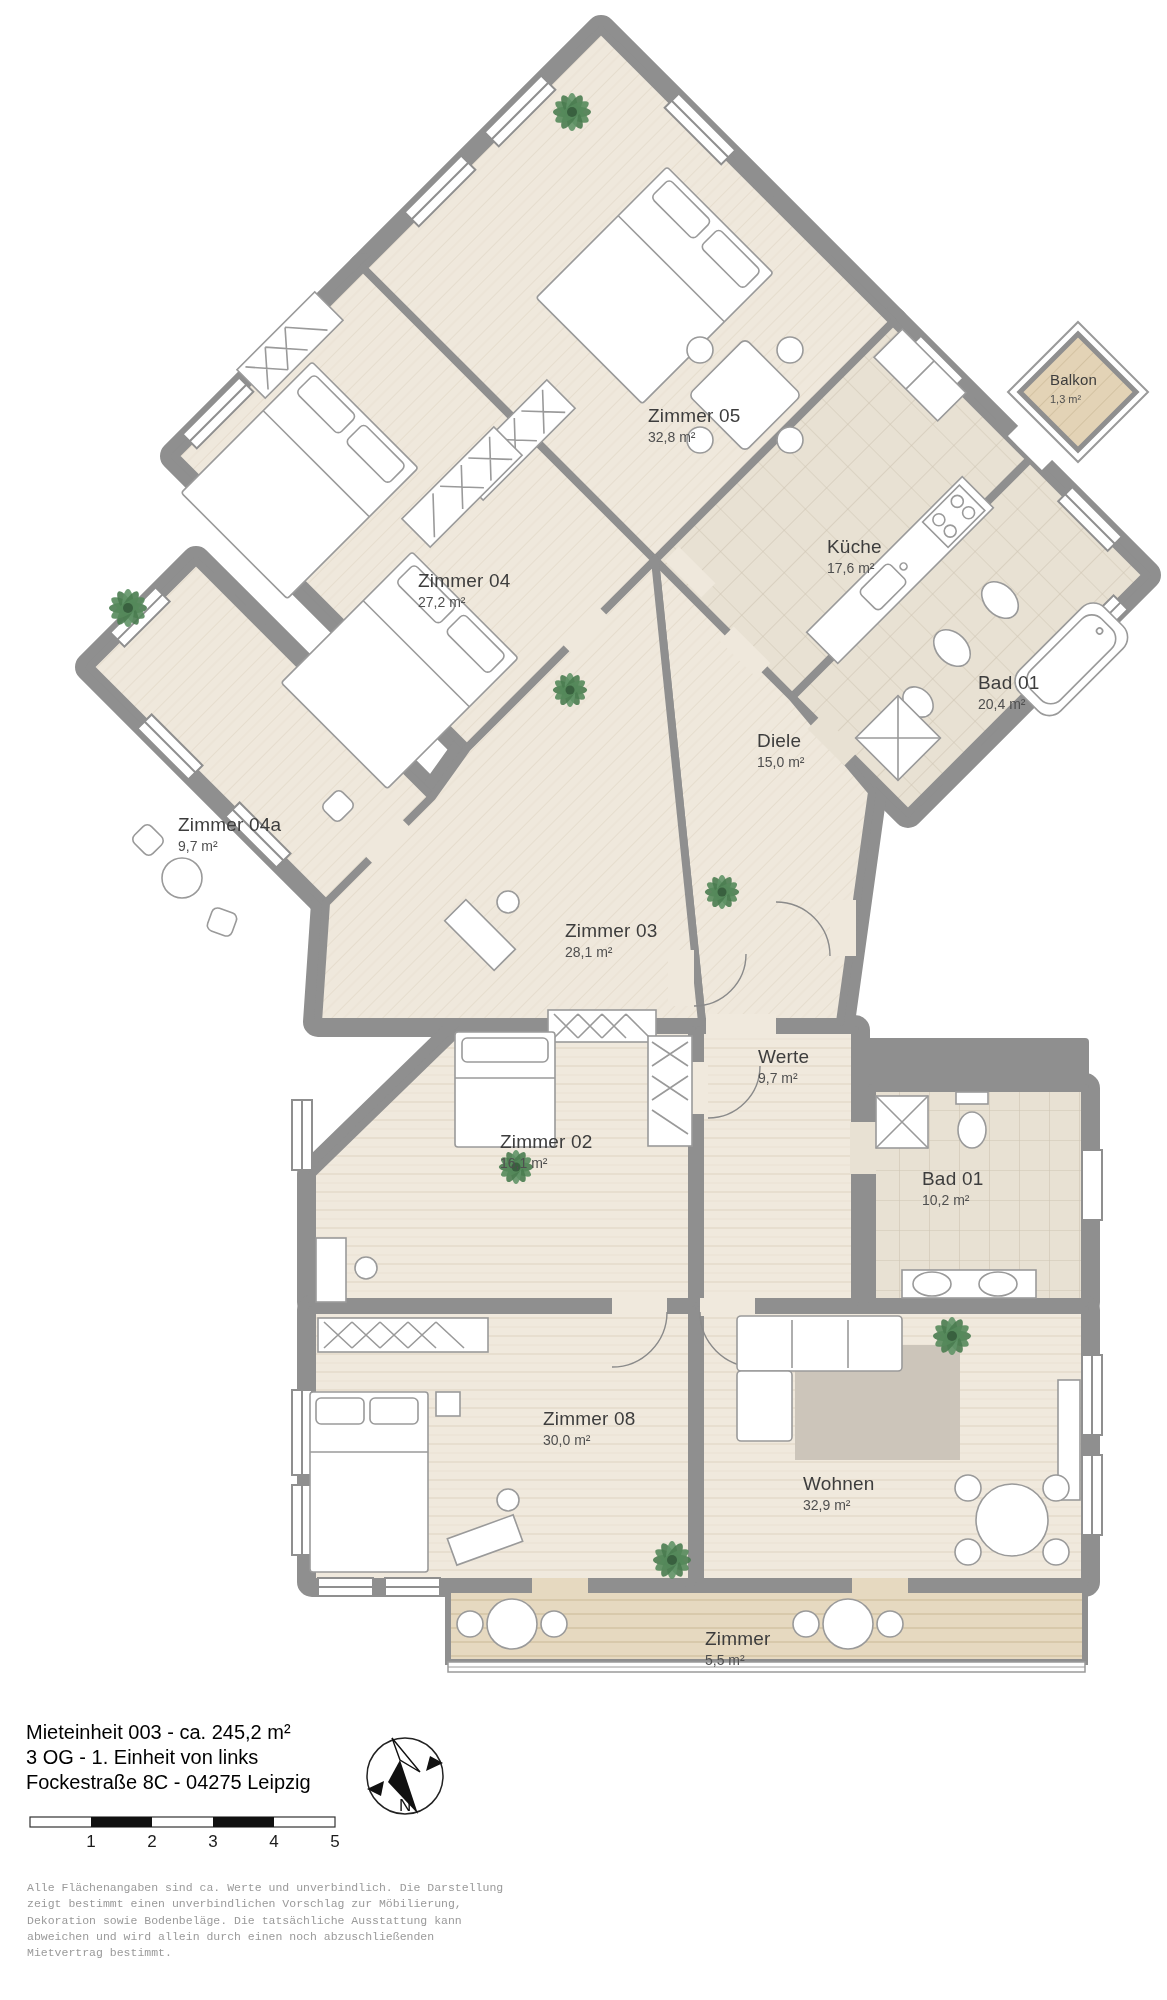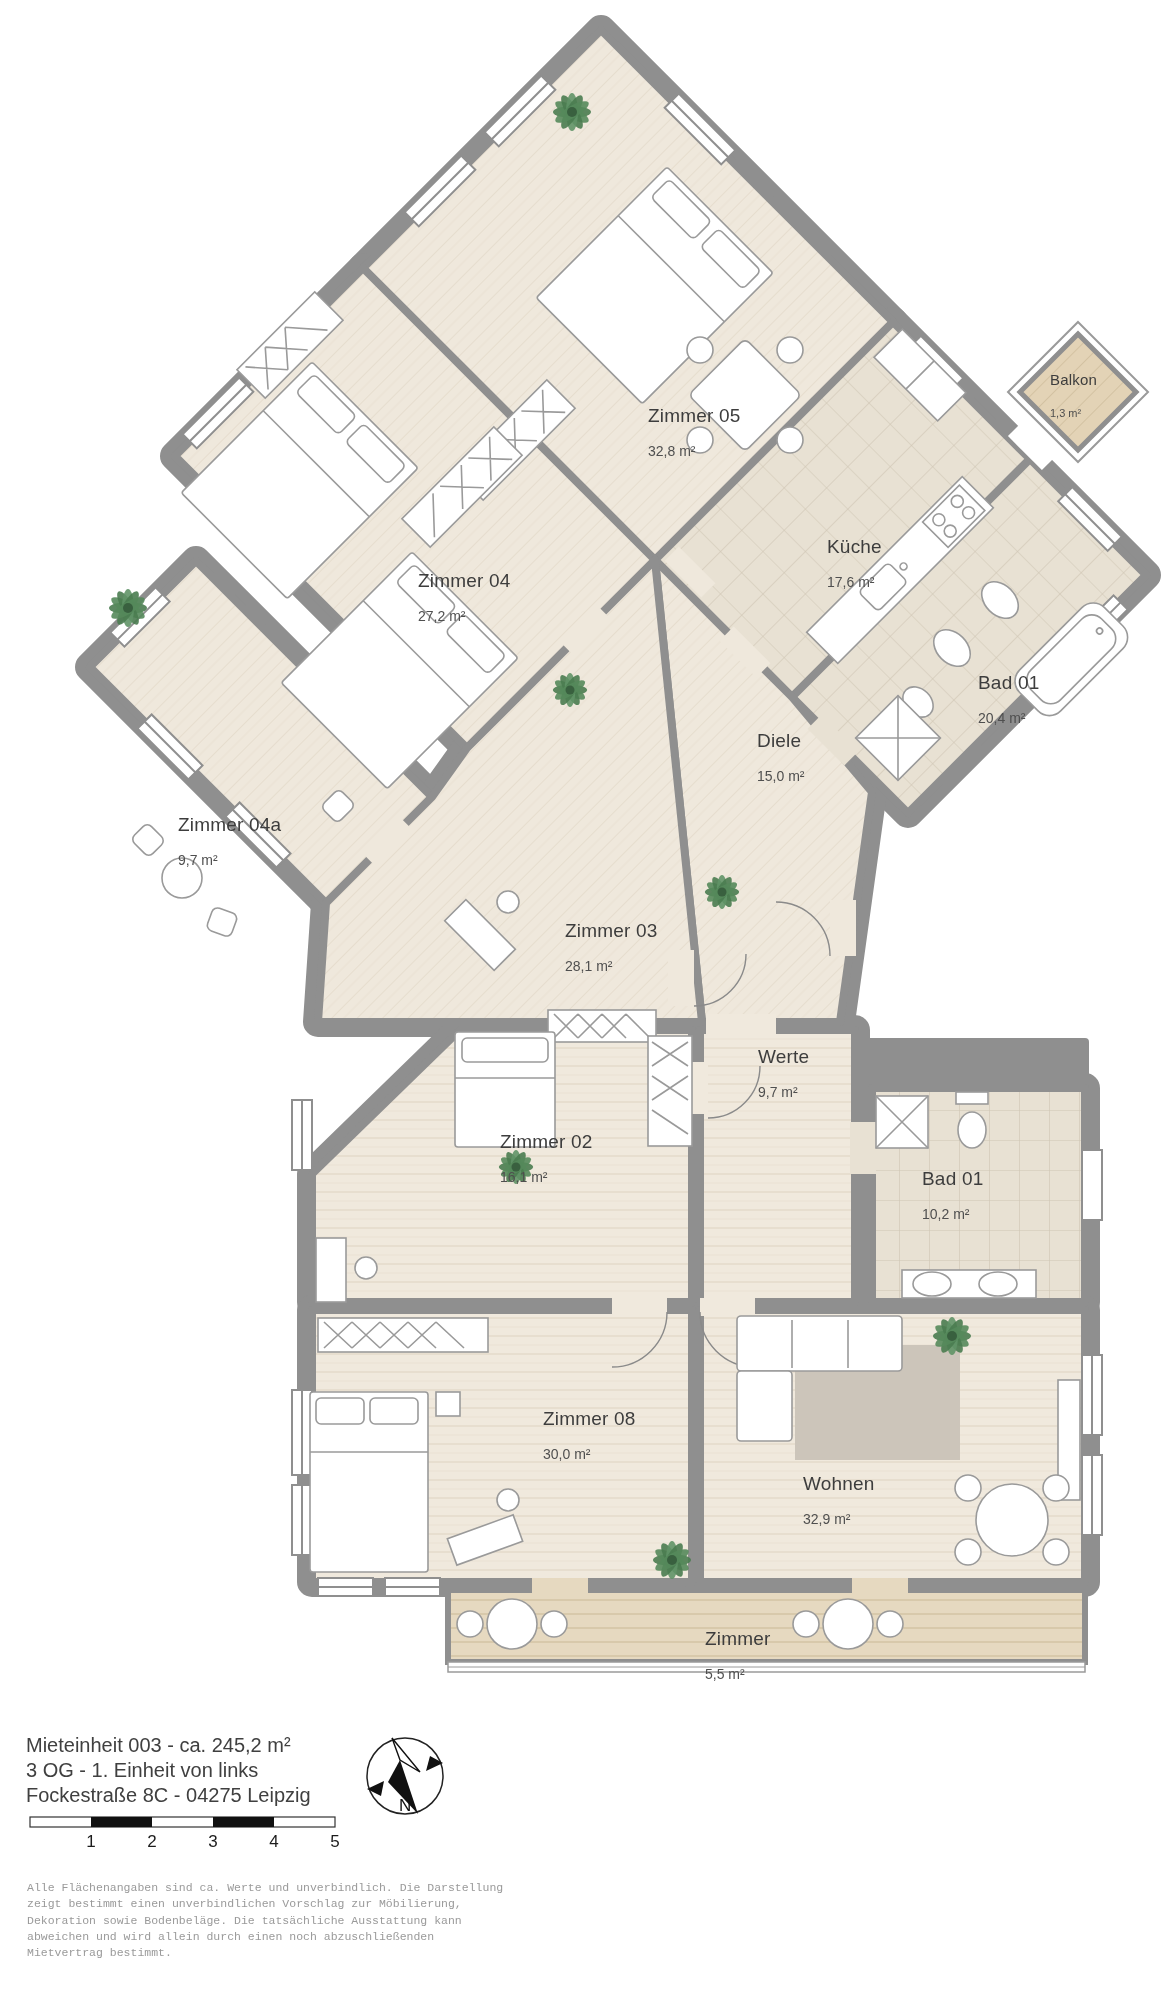--- a/index.html
+++ b/index.html
@@ -1,24 +1,24 @@
 <!DOCTYPE html>
 <html><head>
 <meta charset="utf-8">
 <style>
   html,body{margin:0;padding:0;background:#ffffff;}
   #stage{position:relative;width:1167px;height:2000px;background:#ffffff;overflow:hidden;
          font-family:"Liberation Sans", sans-serif;}
   #plan-svg{position:absolute;left:0;top:0;}
   .room-label{position:absolute;color:#3d3d3d;line-height:1.12;pointer-events:none;}
   .room-label .nm{font-size:19px;letter-spacing:.2px;display:block;}
-  .room-label .ar{font-size:14px;color:#4f4f4f;display:block;margin-top:18px;}
+  .room-label .ar{font-size:14px;color:#4f4f4f;display:block;margin-top:4px;}
   .room-label.small .nm{font-size:15px;}
   .room-label.small .ar{font-size:11px;}
-  .title-block{position:absolute;left:26px;top:1720px;color:#404040;font-size:20px;line-height:25px;margin-top:13px;}
+  .title-block{position:absolute;left:26px;top:1720px;color:#000000;font-size:20px;line-height:25px;}
   .disclaimer{position:absolute;left:27px;top:1880px;color:#9a9a9a;font-size:11.5px;line-height:16.3px;font-family:Liberation Mono, monospace;}
   .scale-num{position:absolute;top:1832px;transform:translateX(-50%);font-size:17px;color:#1c1c1c;}
   .north-label{position:absolute;left:399px;top:1796px;font-size:17px;color:#111;}
 </style>
 </head>
 <body>
 
 <div id="stage">
 
 <svg id="plan-svg" width="1167" height="2000" viewBox="0 0 1167 2000">

